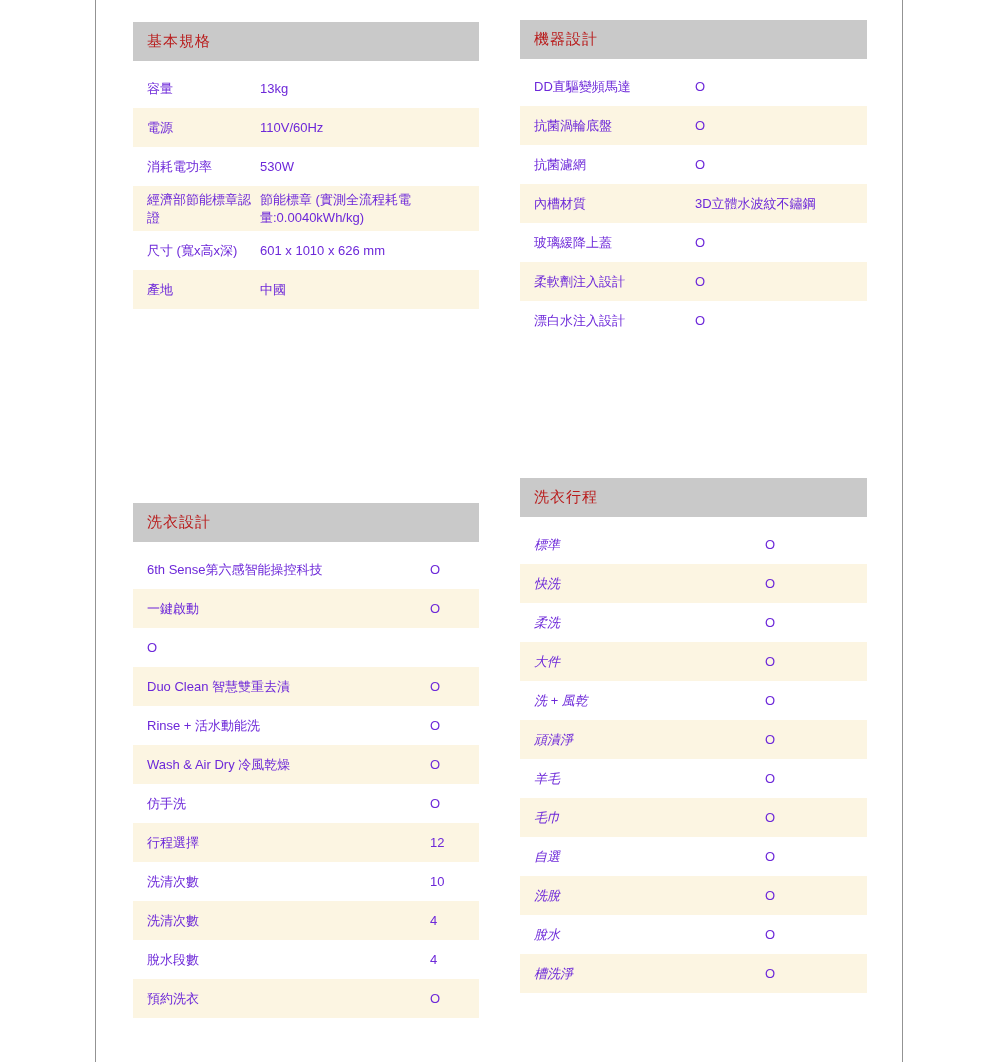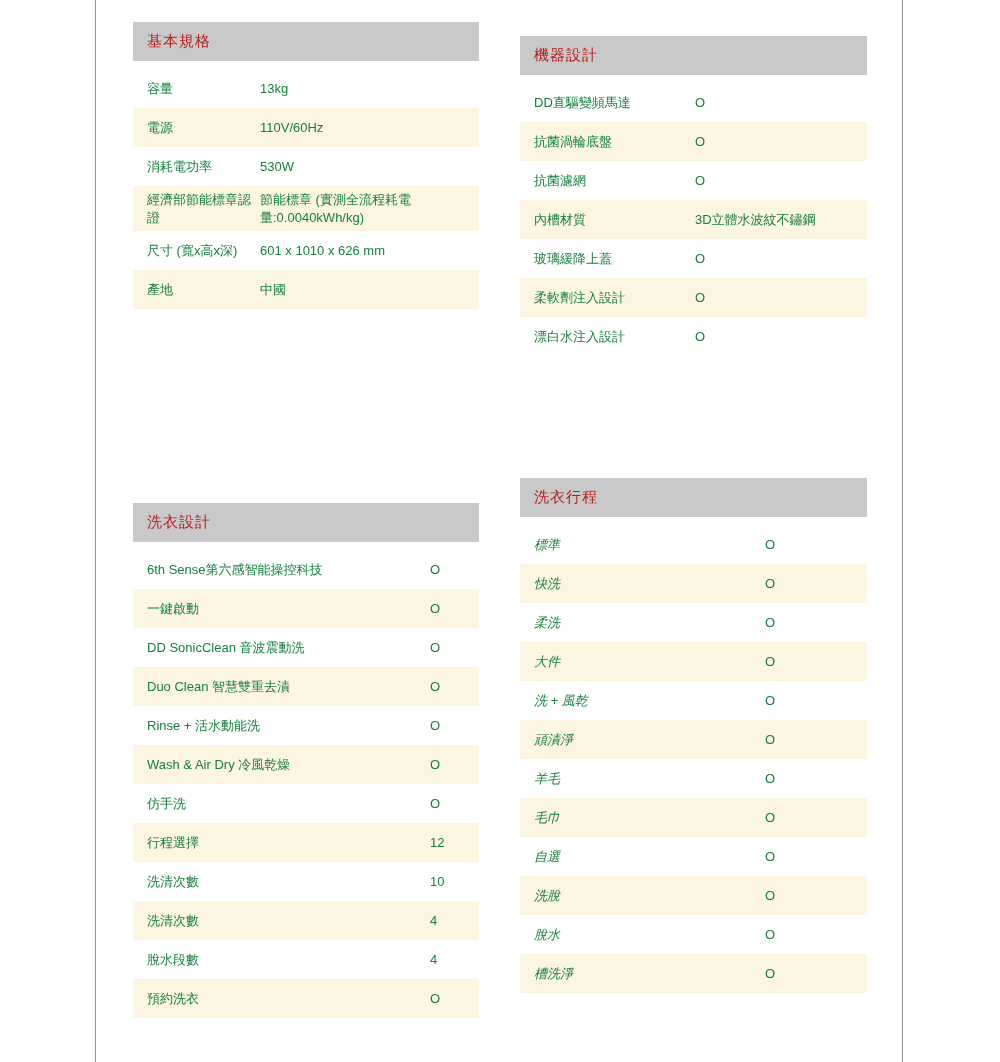--- a/index.html
+++ b/index.html
@@ -24,21 +24,21 @@
     background: #939393;
   }
   .vline.left  { left: 95px; }
   .vline.right { left: 902px; }
 
   .spec-table {
     position: absolute;
     box-sizing: border-box;
   }
   .pos-t1 { left: 133px; top: 22px;  width: 346px; }
-  .pos-t2 { left: 520px; top: 36px;  width: 347px; }
+  .pos-t2 { left: 520px; top: 20px;  width: 347px; }
   .pos-t3 { left: 133px; top: 503px; width: 346px; }
   .pos-t4 { left: 520px; top: 478px; width: 347px; }
 
   .table-header {
     height: 39px;
     background: #c9c9c9;
     display: flex;
     align-items: center;
     padding: 0 14px;
     box-sizing: border-box;
@@ -49,21 +49,21 @@
   }
   .table-body { width: 100%; }
   .row {
     display: flex;
     align-items: center;
     min-height: 39px;
     padding: 5px 14px;
     box-sizing: border-box;
     font-size: 13px;
     line-height: 1.35;
-    color: #15803d;
+    color: #6d28d9;
   }
   .row:nth-child(even) { background: #fcf5e2; }
   .row .label { flex: 0 0 auto; padding-right: 8px; box-sizing: border-box; }
   .row .value { flex: 1 1 auto; }
 
   .t1 .label { width: 113px; }
   .t2 .label { width: 161px; }
   .t3 .label { width: 283px; }
   .t4 .label { width: 231px; font-style: italic; }
 </style>
@@ -149,21 +149,20 @@
     <div class="table-body">
         <div class="row">
           <div class="label">6th Sense第六感智能操控科技</div>
           <div class="value">O</div>
         </div>
         <div class="row">
           <div class="label">一鍵啟動</div>
           <div class="value">O</div>
         </div>
         <div class="row">
-          <div class="label">DD SonicClean 音波震動洗</div>
           <div class="value">O</div>
         </div>
         <div class="row">
           <div class="label">Duo Clean 智慧雙重去漬</div>
           <div class="value">O</div>
         </div>
         <div class="row">
           <div class="label">Rinse + 活水動能洗</div>
           <div class="value">O</div>
         </div>

